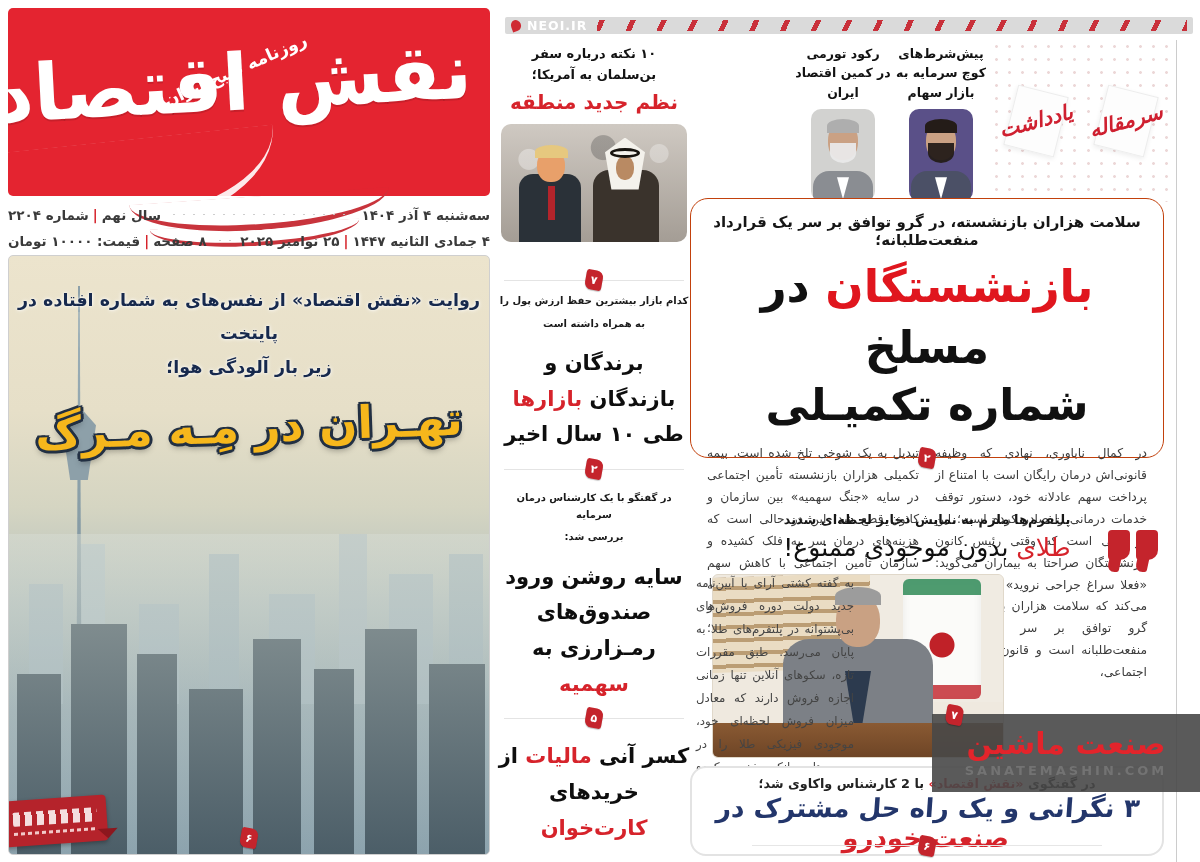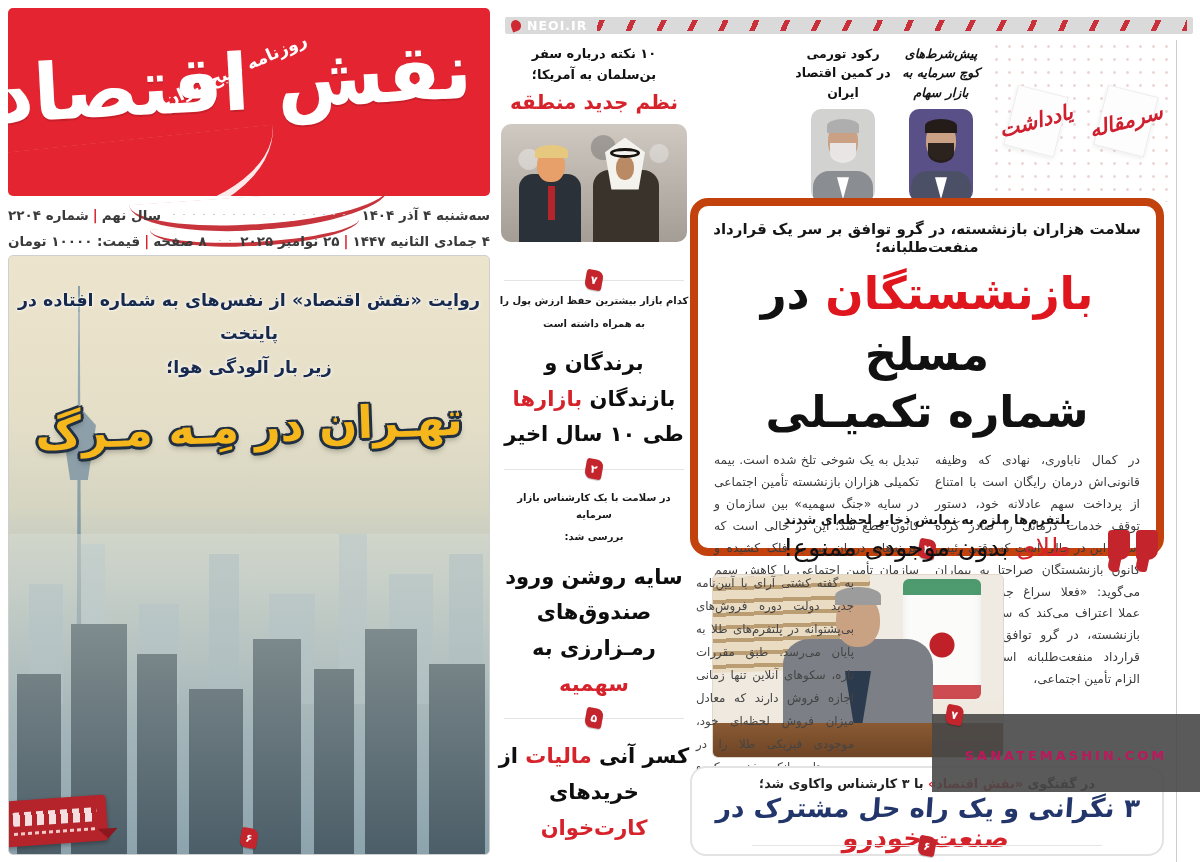--- a/index.html
+++ b/index.html
@@ -110,21 +110,21 @@
   .cn7{left:356px;width:52px;height:225px;background-image:repeating-linear-gradient(90deg,rgba(210,180,120,.45) 0 3px,transparent 3px 9px);}
   .cn8{left:420px;width:56px;height:190px;}
   .haze{position:absolute;left:0;bottom:0;width:100%;height:320px;background:linear-gradient(180deg,rgba(214,219,210,.55),rgba(160,180,188,.1));z-index:3;pointer-events:none;}
   .stamp{position:absolute;left:-6px;bottom:10px;width:104px;height:46px;background:#b5232b;transform:rotate(-4deg);border-radius:4px;z-index:5;box-shadow:0 2px 4px rgba(0,0,0,.3);}
   .stamp::after{content:"";position:absolute;right:-10px;bottom:-8px;border:10px solid transparent;border-top-color:#8c171e;}
   .stamp .sq{position:absolute;left:10px;top:12px;right:10px;height:14px;background:repeating-linear-gradient(90deg,#fff 0 7px,transparent 7px 12px);opacity:.85;border-radius:2px;}
   .stamp .ln{position:absolute;left:10px;top:32px;right:10px;height:3px;background:repeating-linear-gradient(90deg,#f2c9c9 0 4px,transparent 4px 7px);}
   .tehran-mark{position:absolute;left:50%;bottom:6px;transform:translateX(-50%) rotate(10deg);z-index:6;}
 
   
-  .mainbox{left:690px;top:198px;width:474px;height:358px;border:8px solid #c2410c;border-radius:18px;background:#fff;text-align:center;}
+  .mainbox{left:690px;top:198px;width:474px;height:260px;border:1px solid #c2410c;border-radius:18px;background:#fff;text-align:center;}
   .main-k{margin-top:14px;font-size:15px;font-weight:bold;color:#161616;}
   .main-h1{margin-top:8px;font-size:45px;font-weight:bold;color:#111;line-height:1.35;letter-spacing:-1px;}
   .main-h1 .red{color:#e0161e;}
   .main-h2{font-size:44px;font-weight:bold;color:#111;line-height:1.2;letter-spacing:-1px;}
   .main-body{display:flex;gap:16px;padding:12px 16px 0;text-align:justify;font-size:12.3px;line-height:1.78;color:#3c3c3c;}
   .main-body div{flex:1;}
   .main-mark{position:absolute;left:50%;bottom:-11px;transform:translateX(-50%) rotate(10deg);}
 
   
   .gold{left:690px;top:512px;width:474px;height:250px;text-align:center;}
@@ -144,21 +144,21 @@
   .gflag .gr{position:absolute;left:0;top:0;width:100%;height:16px;background:#2f8a57;border-radius:6px 6px 0 0;opacity:.85;}
   .gflag .rd{position:absolute;left:0;bottom:0;width:100%;height:14px;background:#c02128;border-radius:0 0 6px 6px;opacity:.8;}
   .gdesk{position:absolute;left:0;bottom:0;width:100%;height:34px;background:linear-gradient(180deg,#8a5a33,#6e4526);}
   .gman{position:absolute;left:50%;bottom:22px;transform:translateX(-50%);width:150px;height:96px;background:#7c8086;border-radius:26px 26px 0 0;}
   .gman::before{content:"";position:absolute;left:50%;top:-44px;transform:translateX(-50%);width:44px;height:52px;border-radius:46%;background:#c9a183;}
   .gman::after{content:"";position:absolute;left:50%;top:-52px;transform:translateX(-50%);width:46px;height:18px;border-radius:50% 50% 0 0;background:#9c9c9c;}
   .gshirt{position:absolute;left:50%;bottom:22px;transform:translateX(-50%);width:26px;height:64px;background:#2c3a4e;clip-path:polygon(0 0,100% 0,60% 100%,40% 100%);}
   .gold-body{position:absolute;left:6px;top:60px;width:158px;height:180px;font-size:11.8px;line-height:1.95;color:#444;text-align:justify;direction:rtl;}
   .wm{left:932px;top:714px;width:268px;height:78px;background:rgba(72,72,72,.9);display:flex;flex-direction:column;align-items:center;justify-content:center;z-index:6;}
   .wm-fa{color:#e3242b;font-size:30px;font-weight:bold;line-height:1;}
-  .wm-en{color:#be185d;font-size:13px;font-weight:bold;letter-spacing:3px;margin-top:4px;direction:ltr;}
+  .wm-en{color:#737373;font-size:13px;font-weight:bold;letter-spacing:3px;margin-top:4px;direction:ltr;}
   .gold-mark{position:absolute;left:50%;top:-9px;transform:translateX(-50%) rotate(10deg);}
   .wm .gold-mark{left:14px;transform:rotate(10deg);}
 
   
   .autobox{left:690px;top:766px;width:474px;height:90px;border:2px solid #e3e3e3;border-radius:16px;background:#fff;text-align:center;}
   .auto-k{margin-top:8px;font-size:12.8px;font-weight:bold;color:#222;}
   .auto-h{margin-top:2px;font-size:26px;font-weight:bold;color:#23366b;transform:skewX(-4deg);}
   .auto-h .red{color:#d6232b;}
   .auto-div{position:absolute;left:60px;right:60px;bottom:8px;height:1px;background:#e6e6e6;}
   .auto-mark{position:absolute;left:50%;bottom:-2px;transform:translateX(-50%) rotate(10deg);}
@@ -203,21 +203,21 @@
 
   <div class="abs toprow">
     <div class="labelzone" style="width:88px;">
       <span class="paper"></span>
       <span class="callig">سرمقاله</span>
     </div>
     <div class="labelzone" style="width:92px;">
       <span class="paper"></span>
       <span class="callig">یادداشت</span>
     </div>
-    <div class="card" style="width:98px;font-style:italic;">
+    <div class="card" style="width:98px;">
       <div class="t">پیش‌شرط‌های</div>
       <div class="t">کوچ سرمایه به بازار سهام</div>
       <div class="ph ph-samavi">
           <span class="head"></span>
           <span class="hair"></span>
           <span class="beard"></span>
           <span class="bod"></span>
           <span class="shirt"></span>
         </div>
       <div class="name">ابراهیم سماوی</div>
@@ -269,21 +269,21 @@
     <div>
       <div class="mi-k">کدام بازار بیشترین حفظ ارزش پول را</div>
       <div class="mi-k">به همراه داشته است</div>
       <div class="mi-h"><span>برندگان و بازندگان </span><span class="red">بازارها</span><br><span>طی ۱۰ سال اخیر</span></div>
     </div>
     <div class="divline" style="margin-top:16px;">
         <span class="pmark">۲</span>
       </div>
 
     <div style="margin-top:20px;">
-      <div class="mi-k">در سلامت با یک کارشناس بازار سرمایه</div>
+      <div class="mi-k">در گفتگو با یک کارشناس درمان سرمایه</div>
       <div class="mi-k">بررسی شد:</div>
       <div class="mi-h"><span>سایه روشن ورود صندوق‌های</span><br><span>رمـزارزی به </span><span class="red">سهمیه</span></div>
     </div>
     <div class="divline" style="margin-top:16px;">
         <span class="pmark">۵</span>
       </div>
 
     <div style="margin-top:20px;">
       <div class="mi-h"><span>کسر آنی </span><span class="red">مالیات</span><span> از</span><br><span>خریدهای </span><span class="red">کارت‌خوان</span><br></div>
     </div>
@@ -352,25 +352,26 @@
         </span>
       <span class="gman"></span>
       <span class="gshirt"></span>
       <span class="gdesk"></span>
     </div>
     <div class="gold-body">به گفته کشتی آرای با آیین‌نامه جدید دولت دوره فروش‌های بی‌پشتوانه در پلتفرم‌های طلا به پایان می‌رسد. طبق مقررات تازه، سکوهای آنلاین تنها زمانی اجازه فروش دارند که معادل میزان فروش لحظه‌ای خود، موجودی فیزیکی طلا را در سپرده‌های بانکی ذخیره کرده باشند و این موجودی نیز باید به‌صورت آنی اعلام و به‌روزرسانی شود،...</div>
   </div>
 
   <div class="abs wm">
     <span class="pmark gold-mark">۷</span>
+    <div class="wm-fa">صنعت ماشین</div>
     <div class="wm-en">SANATEMASHIN.COM</div>
   </div>
 
   <div class="abs autobox">
-    <div class="auto-k"><span>در گفتگوی </span><span class="red">«نقش اقتصاد»</span><span> با ۳ کارشناس واکاوی شد؛</span></div>
+    <div class="auto-k"><span>در گفتگوی </span><span class="red">«نقش اقتصاد»</span><span> با 2 کارشناس واکاوی شد؛</span></div>
     <div class="auto-h"><span>۳ نگرانی و یک راه حل مشترک در </span><span class="red">صنعت خودرو</span></div>
     <div class="auto-div"></div>
     <span class="pmark auto-mark">۶</span>
   </div>
 
   <div class="abs vline"></div>
 
 </div>
 
 </body></html>

